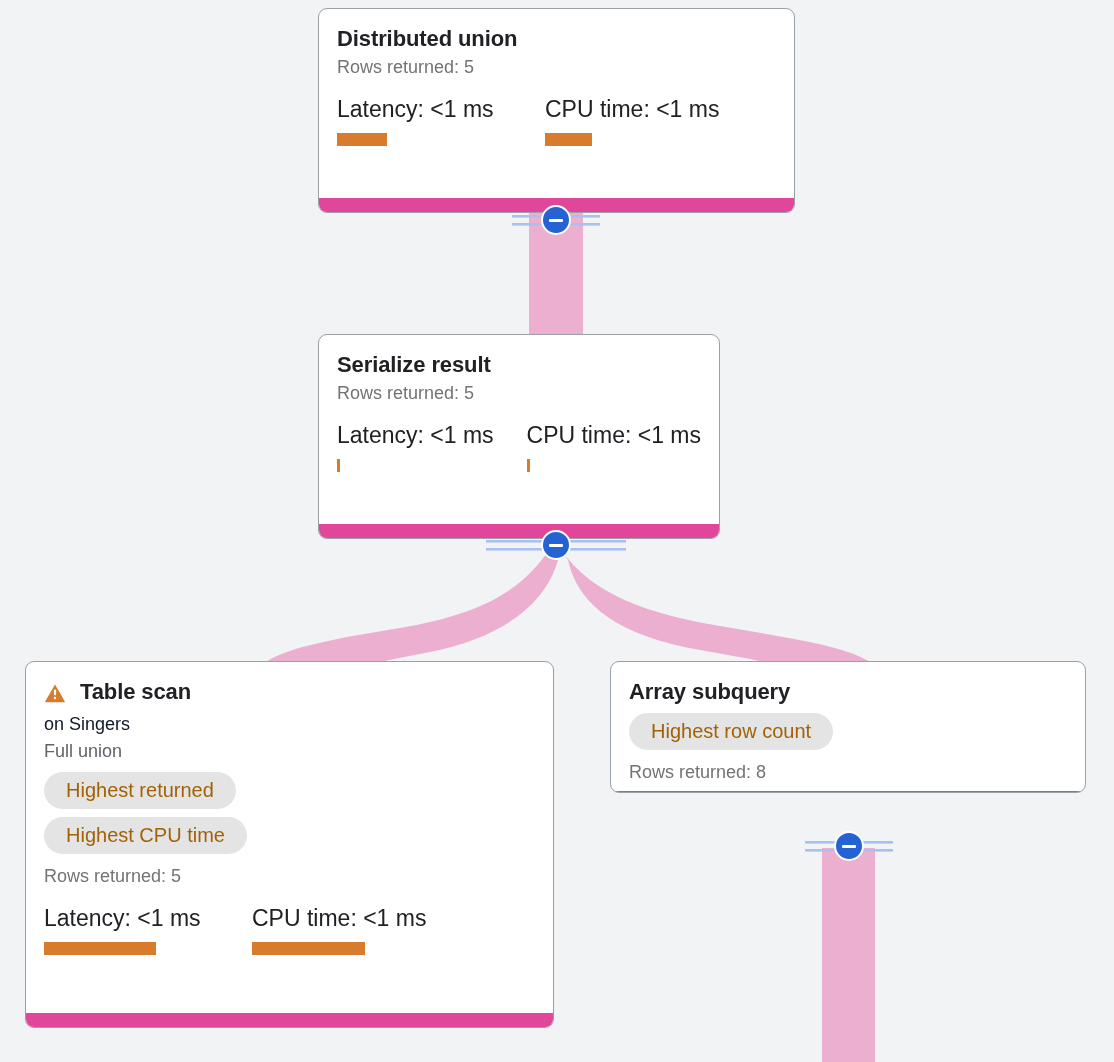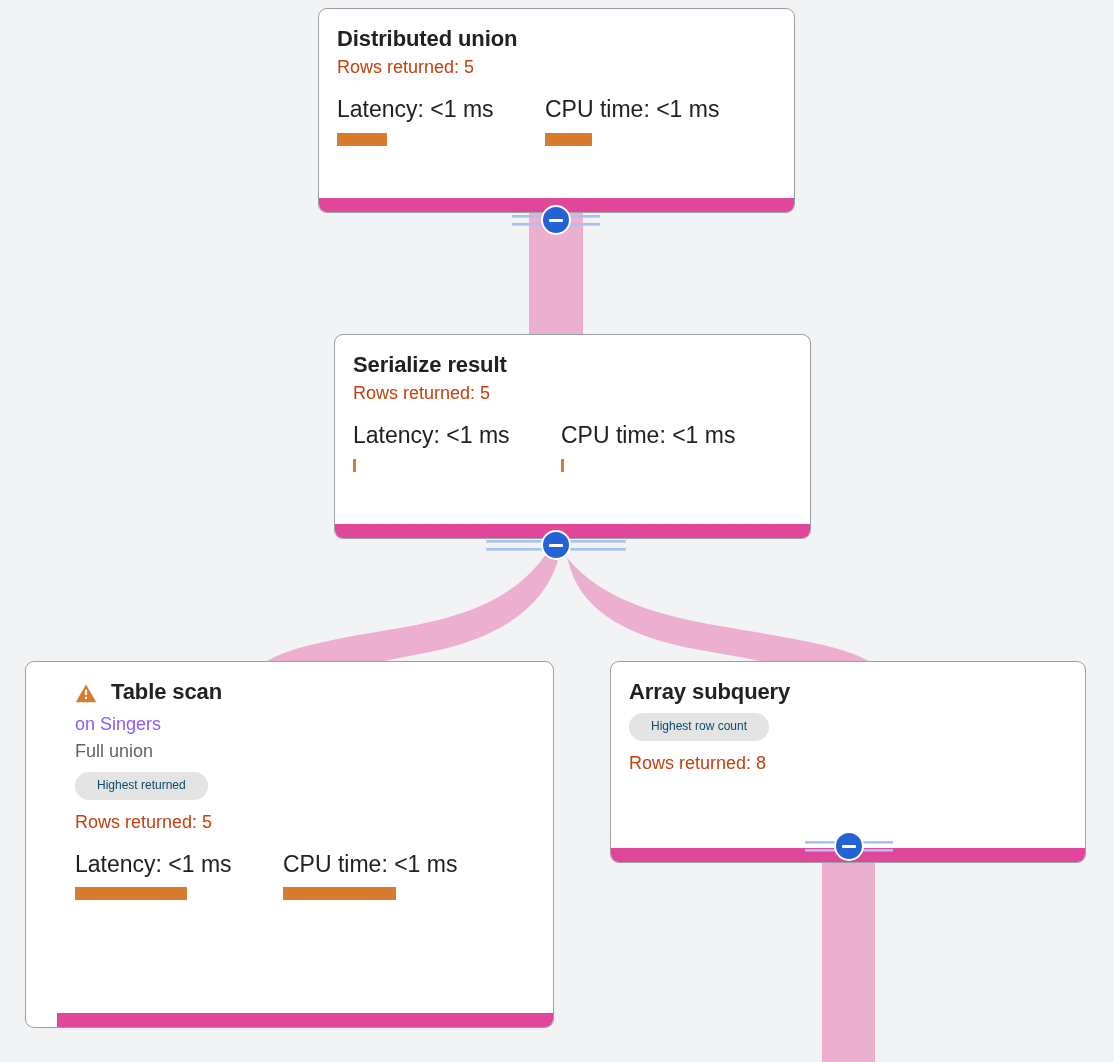--- a/index.html
+++ b/index.html
@@ -51,40 +51,40 @@
   }
   .node-title {
     font-size: 22px;
     font-weight: 700;
     color: #202124;
     line-height: 1.1;
     letter-spacing: -0.1px;
   }
   .node-sub {
     font-size: 18px;
-    color: #8b5cf6;
+    color: #0f172a;
     line-height: 1.45;
     margin-top: 7px;
   }
   .node-sub.muted {
     color: #5f6368;
     margin-top: 1px;
   }
   .rows-line {
     font-size: 18px;
-    color: #c2410c;
+    color: #737373;
     line-height: 1.45;
     margin-top: 3px;
   }
   .badge {
     display: inline-block;
     background: #e4e4e4;
-    color: #0c4a6e;
+    color: #a16207;
     border-radius: 999px;
-    font-size: 12px;
+    font-size: 20px;
     padding: 6px 22px 7px 22px;
     margin-top: 8px;
     line-height: 1.2;
   }
   .metrics {
     display: flex;
     margin-top: 16px;
     width: 100%;
   }
   .metric {
@@ -207,21 +207,21 @@
       <rect x="0" y="11" width="30" height="2.6" fill="#a9c1f0"></rect>
       <rect x="0" y="19" width="30" height="2.6" fill="#a9c1f0"></rect>
       <rect x="58" y="11" width="30" height="2.6" fill="#a9c1f0"></rect>
       <rect x="58" y="19" width="30" height="2.6" fill="#a9c1f0"></rect>
     </svg>
     <div class="knob">
       <span class="minus"></span>
     </div>
   </div>
 
-  <div class="node" style="left:334px; top:334px; width:477px; height:205px;">
+  <div class="node" style="left:318px; top:334px; width:402px; height:205px;">
     <div class="node-body">
       <div class="node-title-row">
         <div class="node-title">Serialize result</div>
       </div>
       <div class="rows-line">Rows returned: 5</div>
       <div class="metrics">
         <div class="metric" style="width:208px;">
           <div class="metric-label">Latency: &lt;1 ms</div>
           <div class="metric-bar" style="width:3px;"></div>
         </div>
@@ -239,49 +239,50 @@
       <rect x="0" y="11" width="56" height="2.6" fill="#a9c1f0"></rect>
       <rect x="0" y="19" width="56" height="2.6" fill="#a9c1f0"></rect>
       <rect x="84" y="11" width="56" height="2.6" fill="#a9c1f0"></rect>
       <rect x="84" y="19" width="56" height="2.6" fill="#a9c1f0"></rect>
     </svg>
     <div class="knob">
       <span class="minus"></span>
     </div>
   </div>
 
-  <div class="node" style="left:25px; top:661px; width:529px; height:367px;padding-left:31px;">
+  <div class="node" style="left:25px; top:661px; width:529px; height:367px;">
     <div class="node-body">
       <div class="node-title-row">
         <svg class="warn-icon" viewBox="0 0 24 24" xmlns="http://www.w3.org/2000/svg">
           <path d="M12 2.6 L22.6 21 Q23.2 22.2 21.9 22.2 L2.1 22.2 Q0.8 22.2 1.4 21 Z" fill="#d97b2c"></path>
           <rect x="10.8" y="8.2" width="2.4" height="6.2" rx="1" fill="#ffffff"></rect>
           <rect x="10.8" y="16.2" width="2.4" height="2.6" rx="1" fill="#ffffff"></rect>
         </svg>
         <div class="node-title">Table scan</div>
       </div>
       <div class="node-sub">on Singers</div>
       <div class="node-sub muted">Full union</div>
       <div class="badge">Highest returned</div>
+      <div class="badge">Highest CPU time</div>
       <div class="rows-line" style="margin-top:9px;">Rows returned: 5</div>
       <div class="metrics">
         <div class="metric" style="width:208px;">
           <div class="metric-label">Latency: &lt;1 ms</div>
           <div class="metric-bar" style="width:112px;"></div>
         </div>
         <div class="metric">
           <div class="metric-label">CPU time: &lt;1 ms</div>
           <div class="metric-bar" style="width:113px;"></div>
         </div>
       </div>
     </div>
     <div class="node-footer"></div>
   </div>
 
-  <div class="node" style="left:610px; top:661px; width:476px; height:202px;">
+  <div class="node" style="left:610px; top:661px; width:476px; height:132px;">
     <div class="node-body">
       <div class="node-title-row">
         <div class="node-title">Array subquery</div>
       </div>
       <div class="badge" style="margin-top:9px;">Highest row count</div>
       <div class="rows-line" style="margin-top:9px;">Rows returned: 8</div>
     </div>
     <div class="node-footer"></div>
   </div>
 

